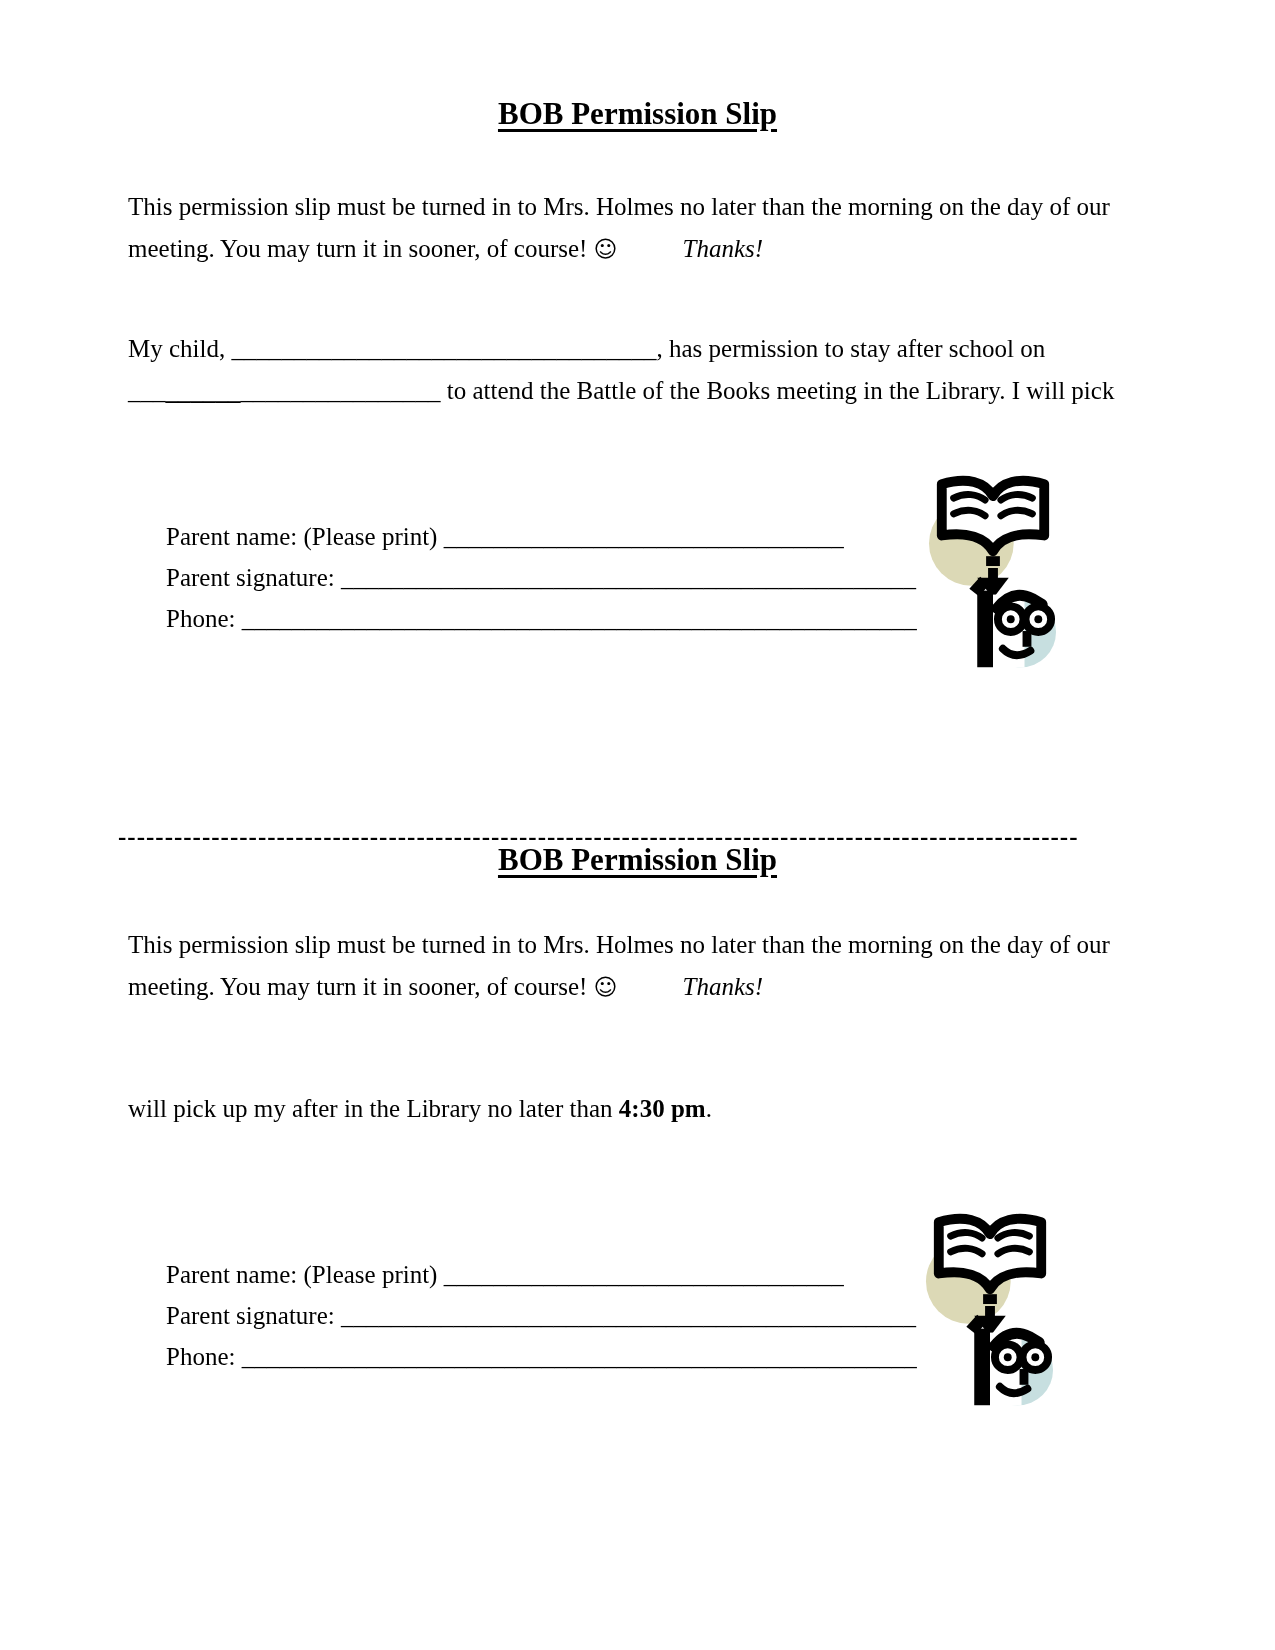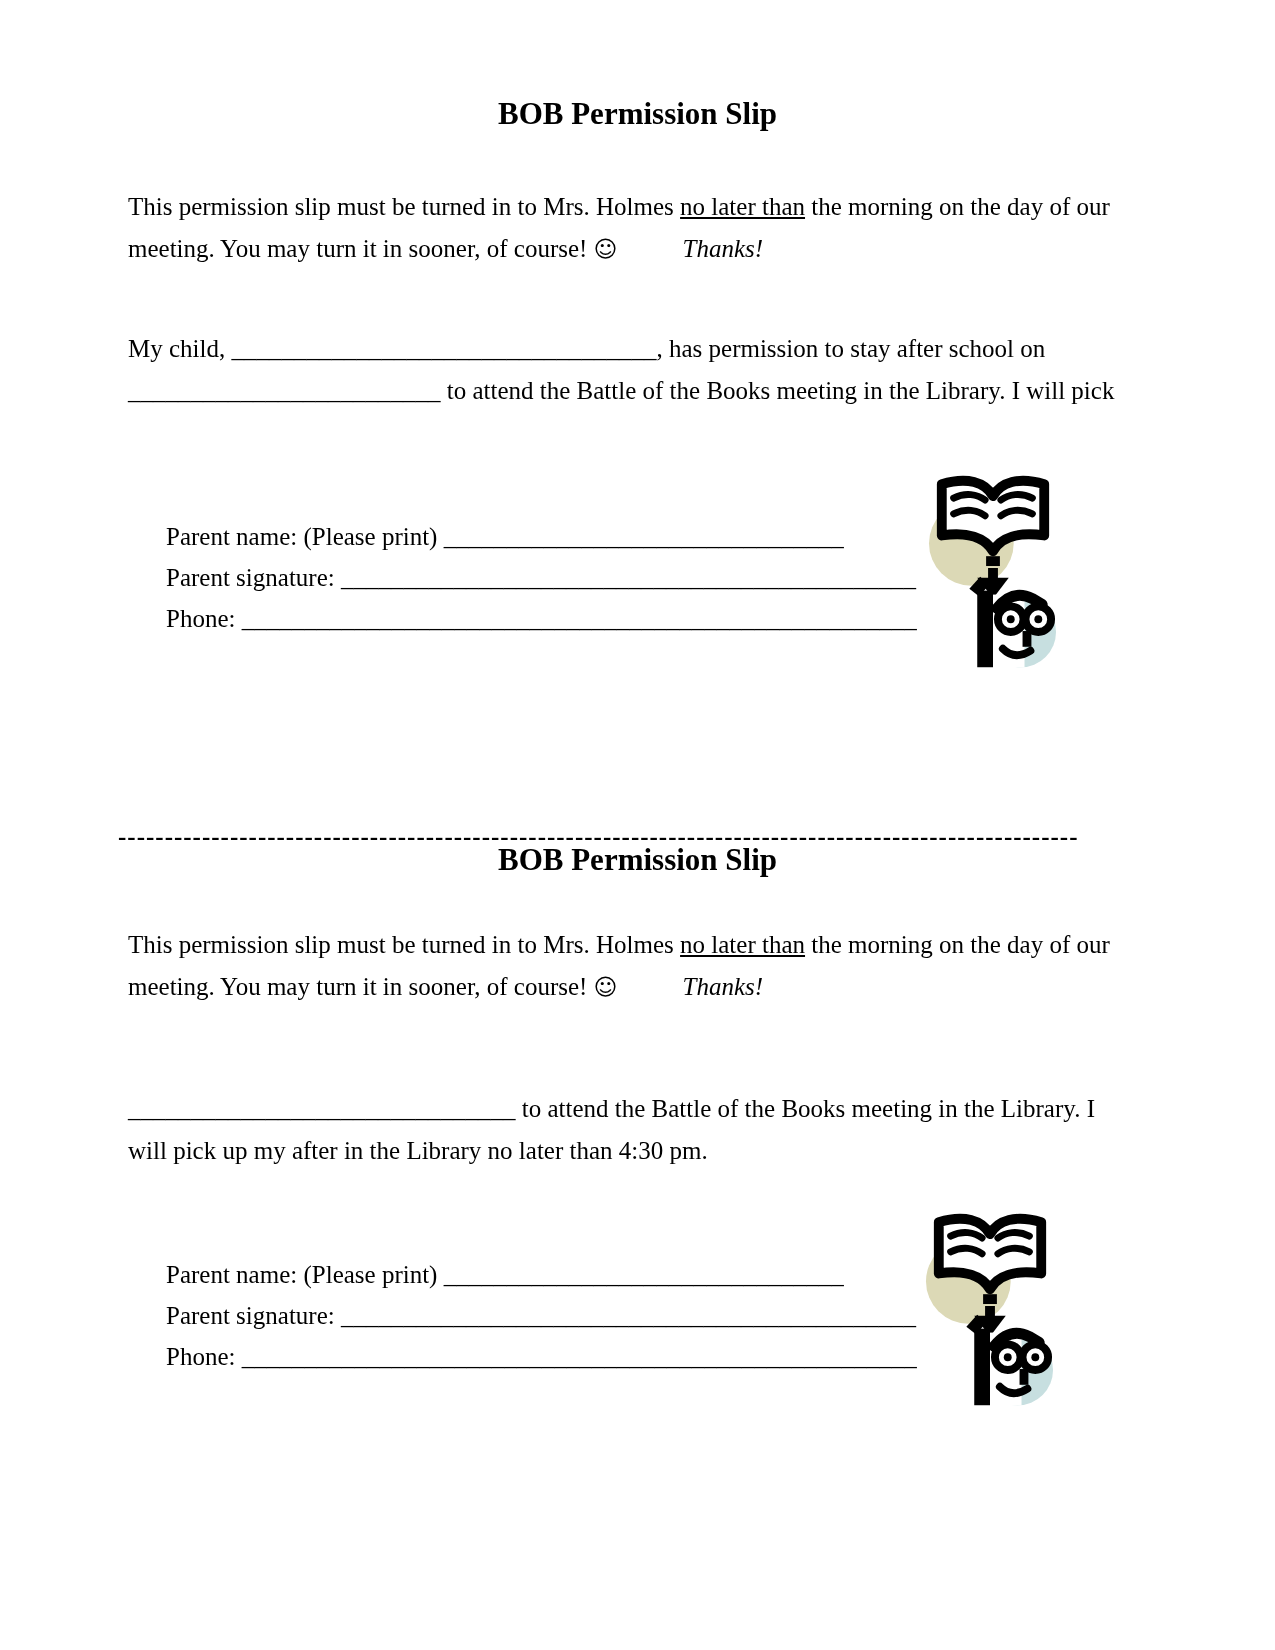--- a/index.html
+++ b/index.html
@@ -9,23 +9,23 @@
     margin:0 auto;
     background:#ffffff;
     font-family:"Liberation Serif","DejaVu Serif",serif;
     font-size:25px;
     color:#000;
     overflow:hidden;
   }
   .block{position:absolute;left:128px;width:950px;}
   .line{white-space:nowrap;line-height:42px;}
   .title{left:0;width:1275px;text-align:center;font-weight:bold;font-size:31px;line-height:44px;}
-  .title .tspan{text-decoration-thickness:3px;text-underline-offset:5px;}
-  .u{text-decoration:underline;}
-  .b{font-weight:normal;}
+  .title .tspan{text-decoration:underline;text-decoration-thickness:3px;text-underline-offset:5px;}
+  .u{}
+  .b{font-weight:bold;}
   .thanks{font-style:italic;padding-left:65px;}
   .smiley{font-family:"DejaVu Sans",sans-serif;font-size:23px;}
   .fieldline{white-space:nowrap;line-height:41px;margin-left:38px;}
   .divider{
     position:absolute;left:118px;width:960px;
     overflow:hidden;white-space:nowrap;
     font-weight:bold;letter-spacing:1px;line-height:42px;
   }
   .clipart{position:absolute;width:130px;height:200px;}
   #t1{top:92px;}  #p1{top:186px;} #c1{top:328px;} #f1{top:516px;} #art1{left:928px;top:468px;}
@@ -112,23 +112,20 @@
     <div class="line">
       <span>This permission slip must be turned in to Mrs. Holmes </span><span class="u">no later than</span><span> the morning on the day of our</span>
     </div>
     <div class="line">
       <span>meeting. You may turn it in sooner, of course! </span><span class="smiley">☺</span><span class="thanks">Thanks!</span>
     </div>
   </div>
 
   <div id="c2" class="block">
     <div class="line">
-      <span>___</span><span class="b">_____________</span><span>_______________</span><span> to attend the Battle of the Books meeting in the Library. I</span>
-    </div>
-    <div class="line">
       <span>will pick up my after in the Library no later than </span><span class="b">4:30 pm</span><span>.</span>
     </div>
   </div>
 
   <div id="f2" class="block">
     <div class="fieldline">
       <span>Parent name: (Please print) </span><span>________________________________</span>
     </div>
     <div class="fieldline">
       <span>Parent signature: </span><span>______________________________________________</span>

